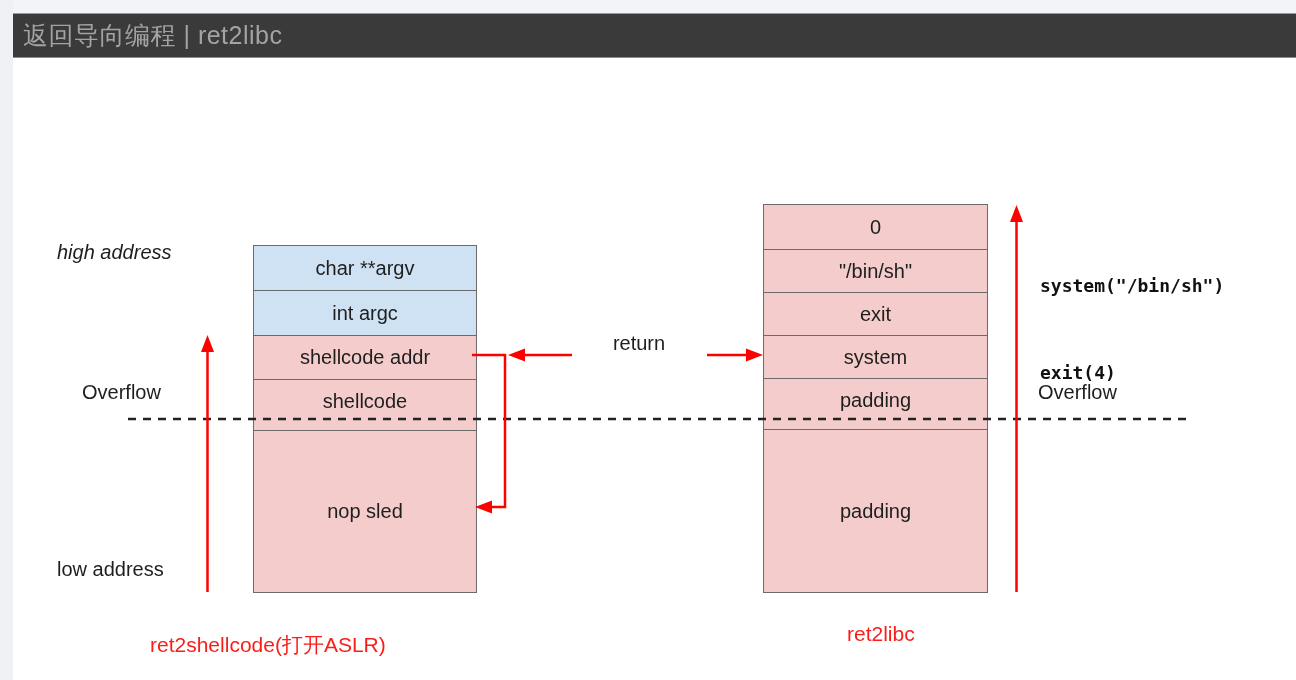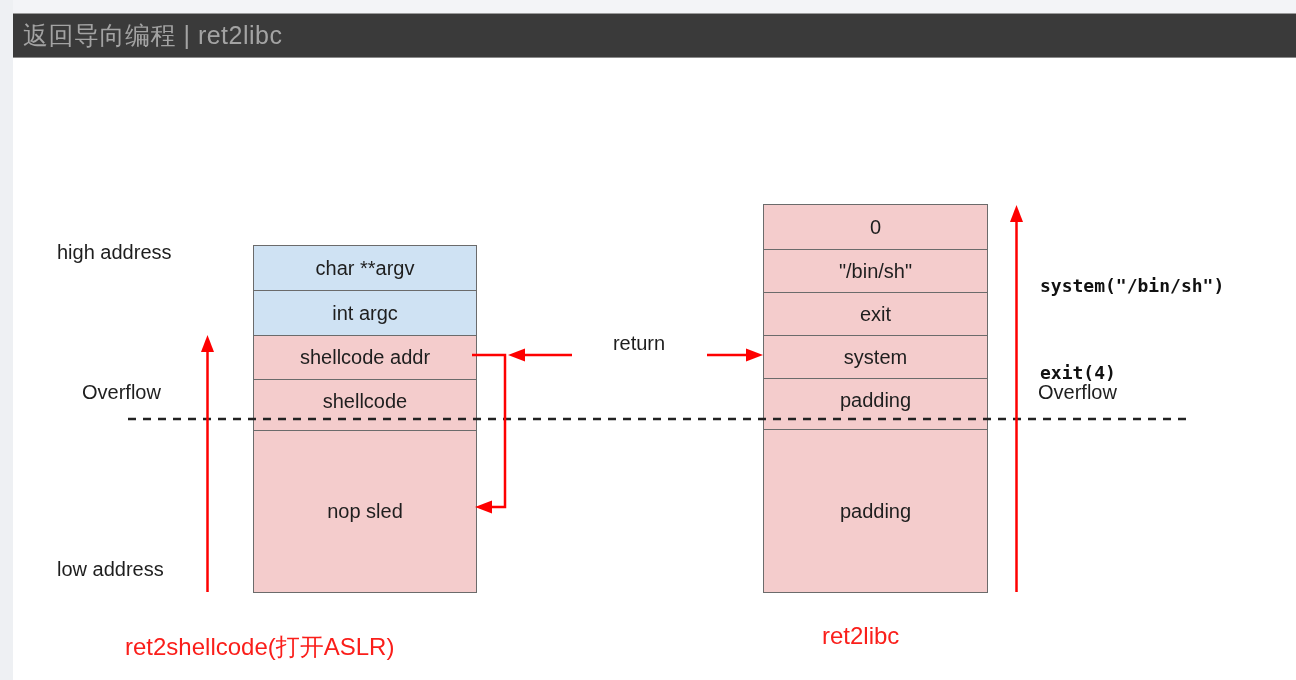--- a/index.html
+++ b/index.html
@@ -41,32 +41,32 @@
     box-sizing:border-box;flex:0 0 auto;
     display:flex;align-items:center;justify-content:center;
     font-size:20px;color:var(--text-dark);
     border-top:1px solid var(--cell-border);
   }
   .cell:first-child{border-top:none;}
   .cell.blue{background:var(--cell-blue);}
   .cell.pink{background:var(--cell-pink);}
   .cell.grow{flex:1 1 auto;margin-top:8px;}
   .lbl{position:absolute;font-size:20px;color:var(--text-dark);white-space:nowrap;}
-  .lbl-high{left:57px;top:241px;}
+  .lbl-high{left:57px;top:241px;font-style:italic;}
   .lbl-overflow-left{left:82px;top:381px;}
   .lbl-low{left:57px;top:558px;}
   .lbl-overflow-right{left:1038px;top:381px;}
   .lbl-return{left:569px;top:328px;width:140px;text-align:center;line-height:31px;white-space:normal;}
   .code{
     position:absolute;left:1040px;top:213px;
     font-family:"DejaVu Sans Mono","Liberation Mono",monospace;
     font-size:18px;font-weight:600;line-height:29px;color:#111111;
     white-space:pre;
   }
-  .caption{position:absolute;font-size:24px;color:var(--caption-red);white-space:nowrap;}
+  .caption{position:absolute;font-size:21px;color:var(--caption-red);white-space:nowrap;margin-left:25px;}
   .caption-left{left:125px;top:631px;}
   .caption-right{left:822px;top:622px;}
   svg.overlay{position:absolute;left:0;top:0;pointer-events:none;}
   .red-stroke{stroke:var(--accent-red);stroke-width:2.5;fill:none;}
   .red-fill{fill:var(--accent-red);stroke:none;}
   .dash-line{stroke:#222222;stroke-width:2.5;stroke-dasharray:8 7;fill:none;}
 </style>
 </head>
 <body>
 

